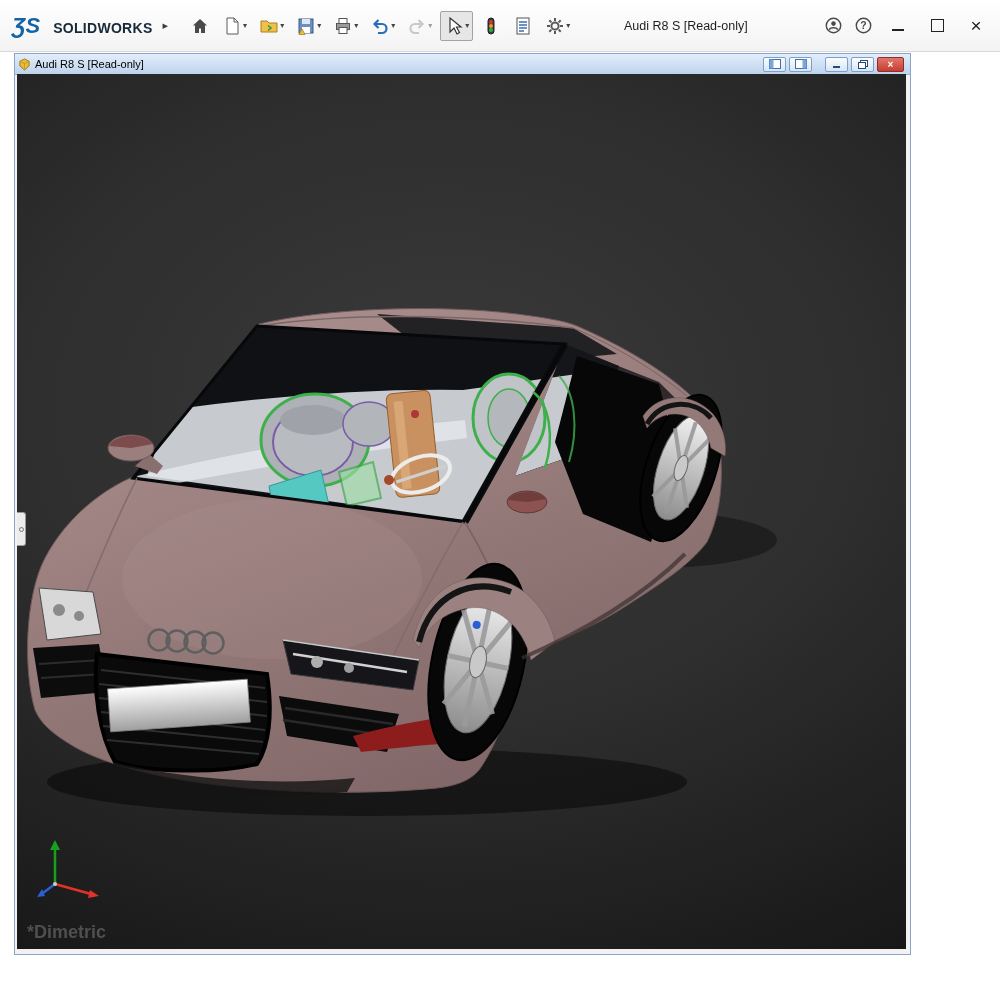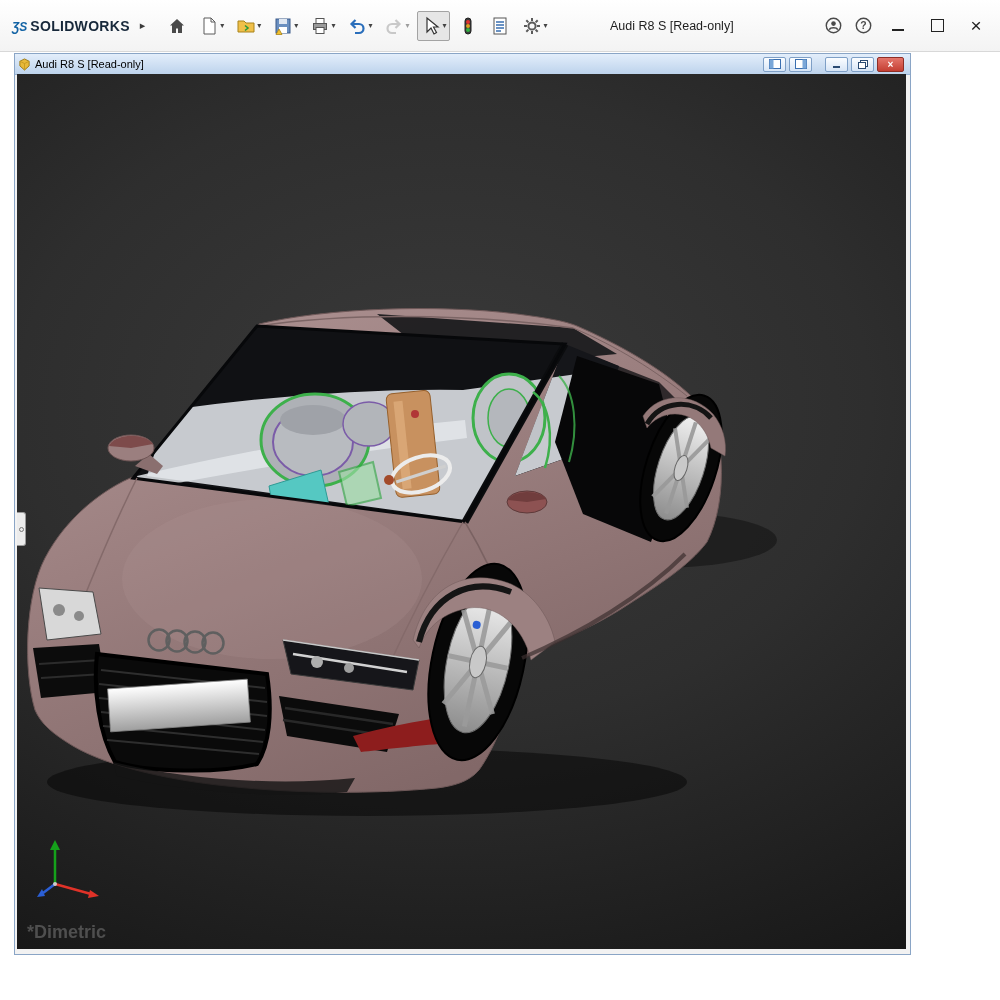--- a/index.html
+++ b/index.html
@@ -1,22 +1,22 @@
 <!DOCTYPE html>
 <html><head>
 <meta charset="utf-8">
 <style>
   html,body{margin:0;padding:0}
   body{width:1000px;height:1000px;font-family:"Liberation Sans","DejaVu Sans",sans-serif;background:#ffffff;overflow:hidden;position:relative}
 
   
   .titlebar{position:absolute;left:0;top:0;width:1000px;height:52px;background:linear-gradient(#ffffff,#f3f3f3);border-bottom:1px solid #d8d8d8;display:flex;align-items:center;box-sizing:border-box}
   .logo{display:flex;align-items:baseline;margin-left:12px;white-space:nowrap}
-  .logo-mark{font-style:italic;font-weight:bold;font-size:12px;color:#1464a5}
-  .logo-name{font-weight:bold;font-size:14px;color:#17283a;margin-left:3px;letter-spacing:.3px}
+  .logo-mark{font-style:italic;font-weight:bold;font-size:22px;color:#1464a5}
+  .logo-name{font-weight:bold;font-size:14px;color:#17283a;margin-left:13px;letter-spacing:.3px}
   .chev{color:#3a3a3a;font-size:11px;margin:0 16px 0 10px}
   .tbtn{display:flex;align-items:center;padding:4px 3px;margin:0 2px;border:1px solid transparent;border-radius:2px}
   .tbtn svg{width:20px;height:20px;display:block}
   .tbtn .dd{font-size:8px;color:#444;margin-left:1px;line-height:1}
   .tbtn.active{background:#e6e6e6;border-color:#a3a3a3}
   .tbtn.disabled{opacity:.5}
   .spacerA{flex:1}
   .spacerB{flex:1.6}
   .tb-title{font-size:12.5px;color:#1e1e1e;white-space:nowrap}
   .tb-right{display:flex;align-items:center;gap:11px;margin-right:10px}

